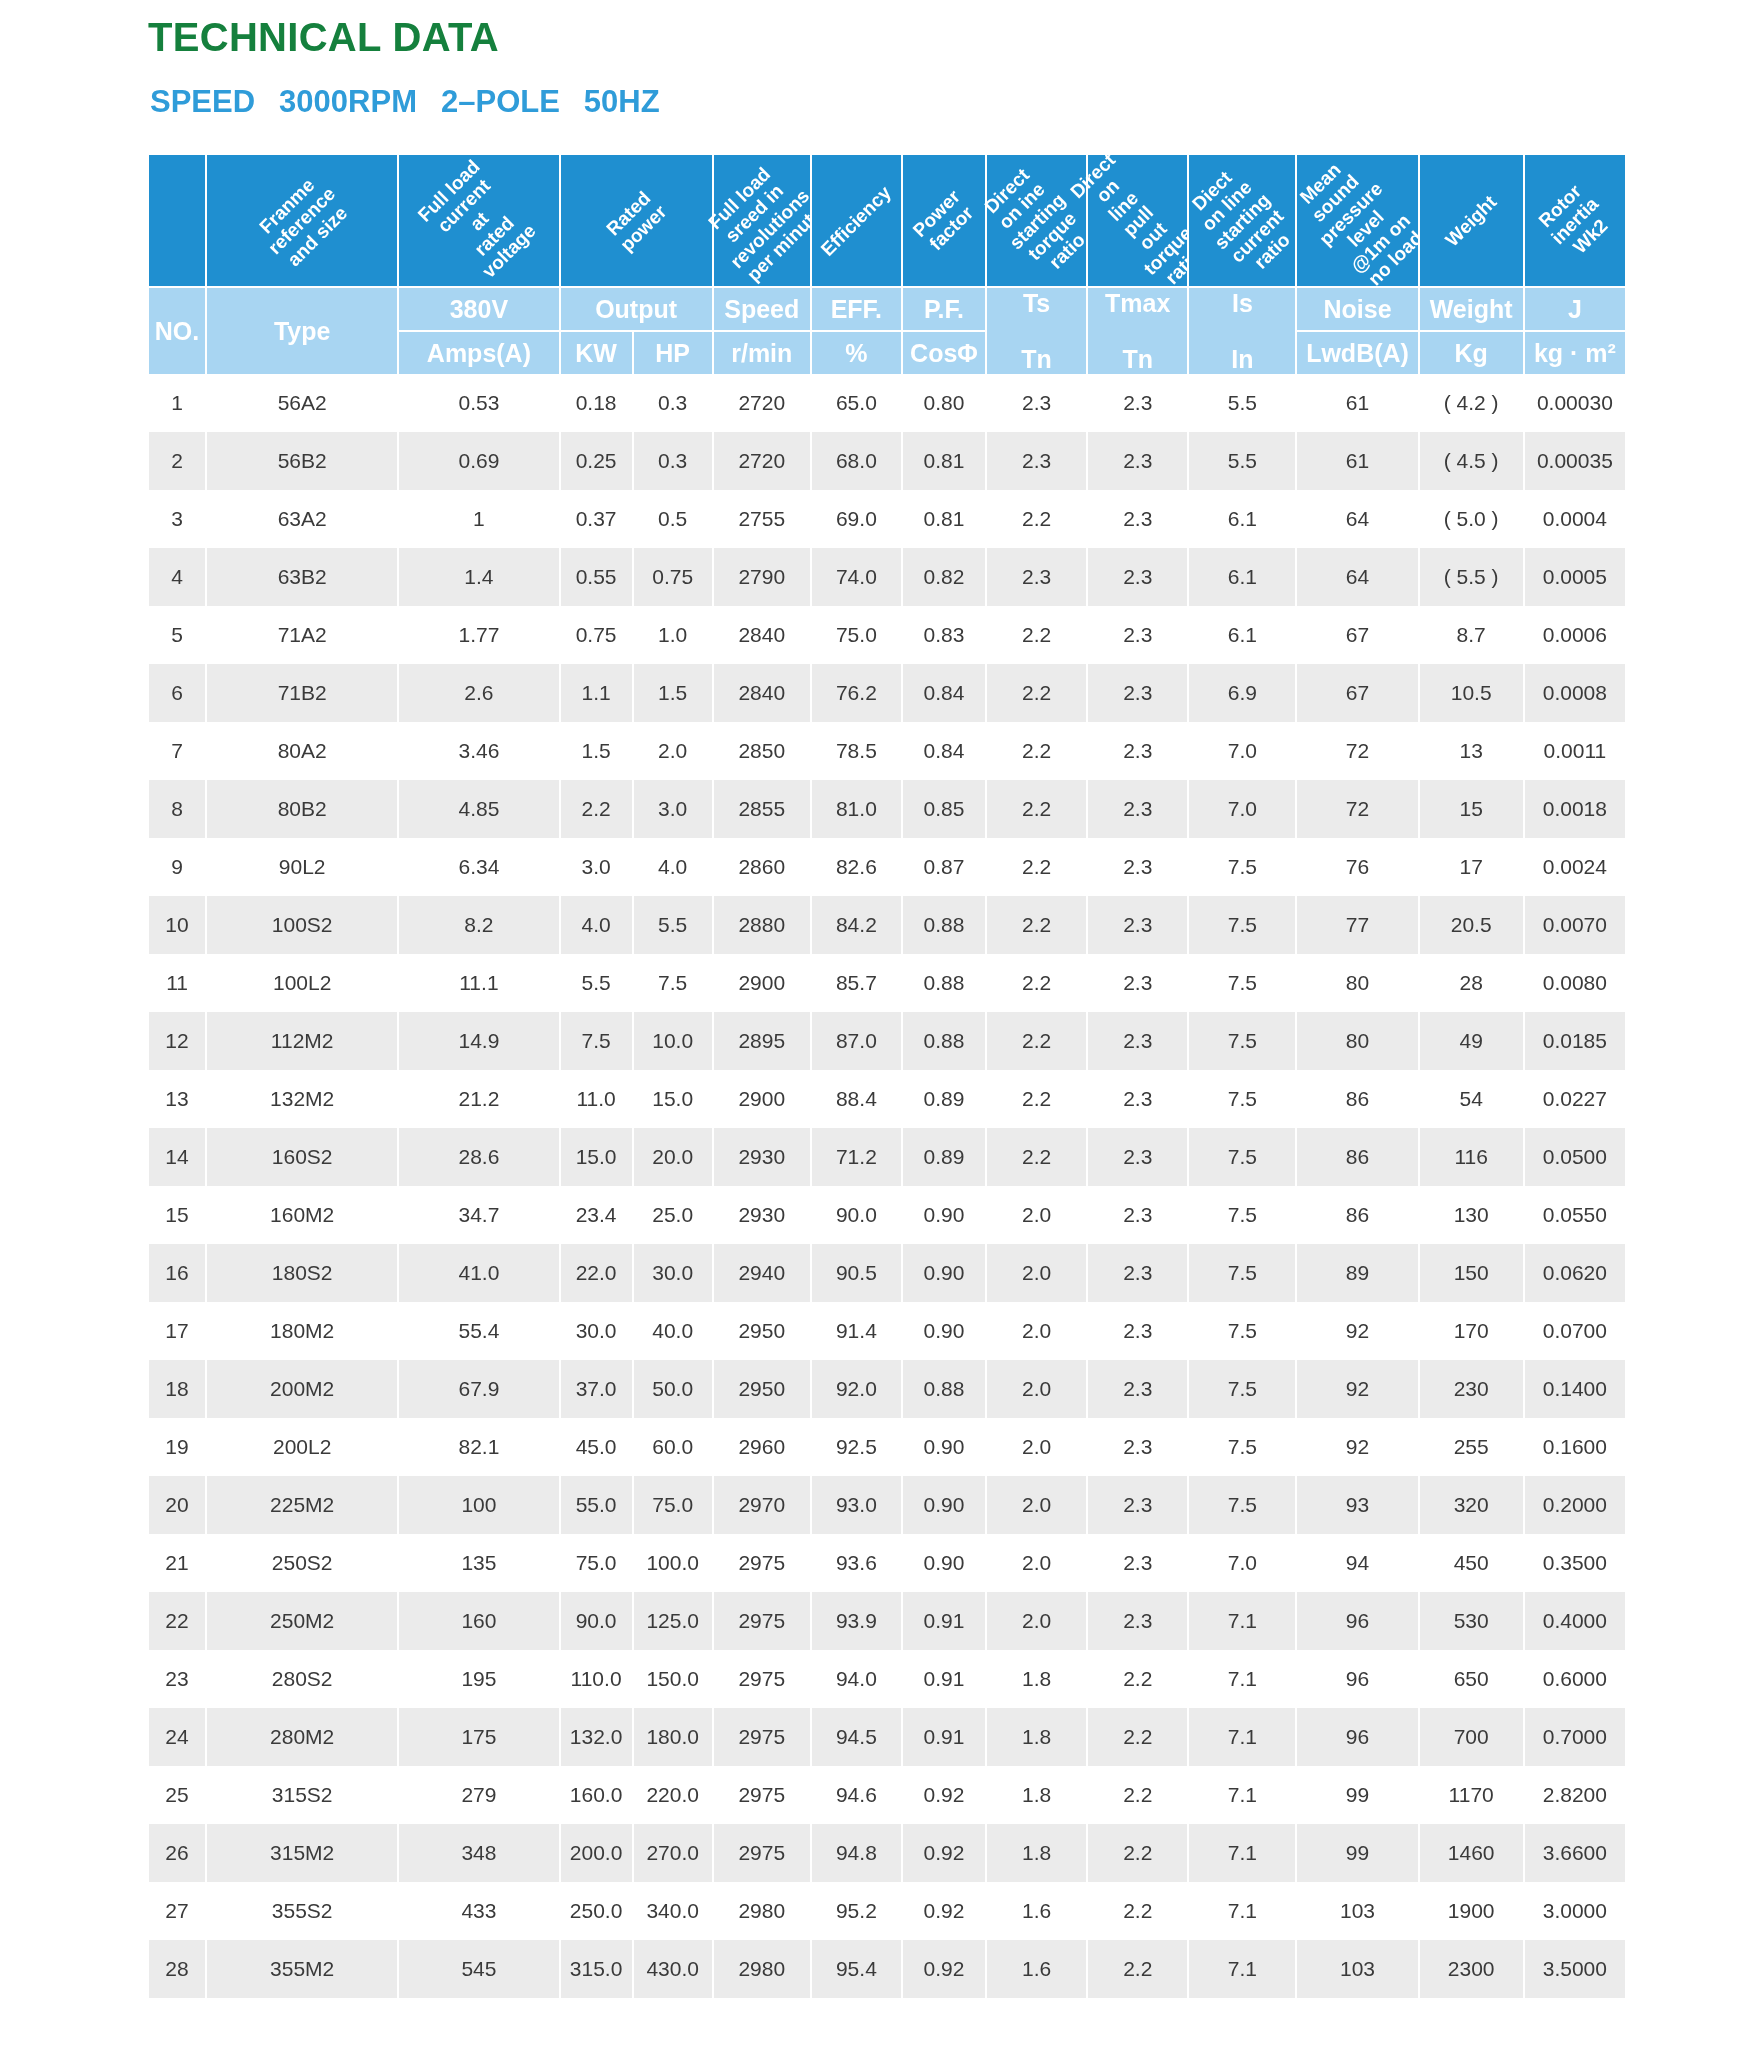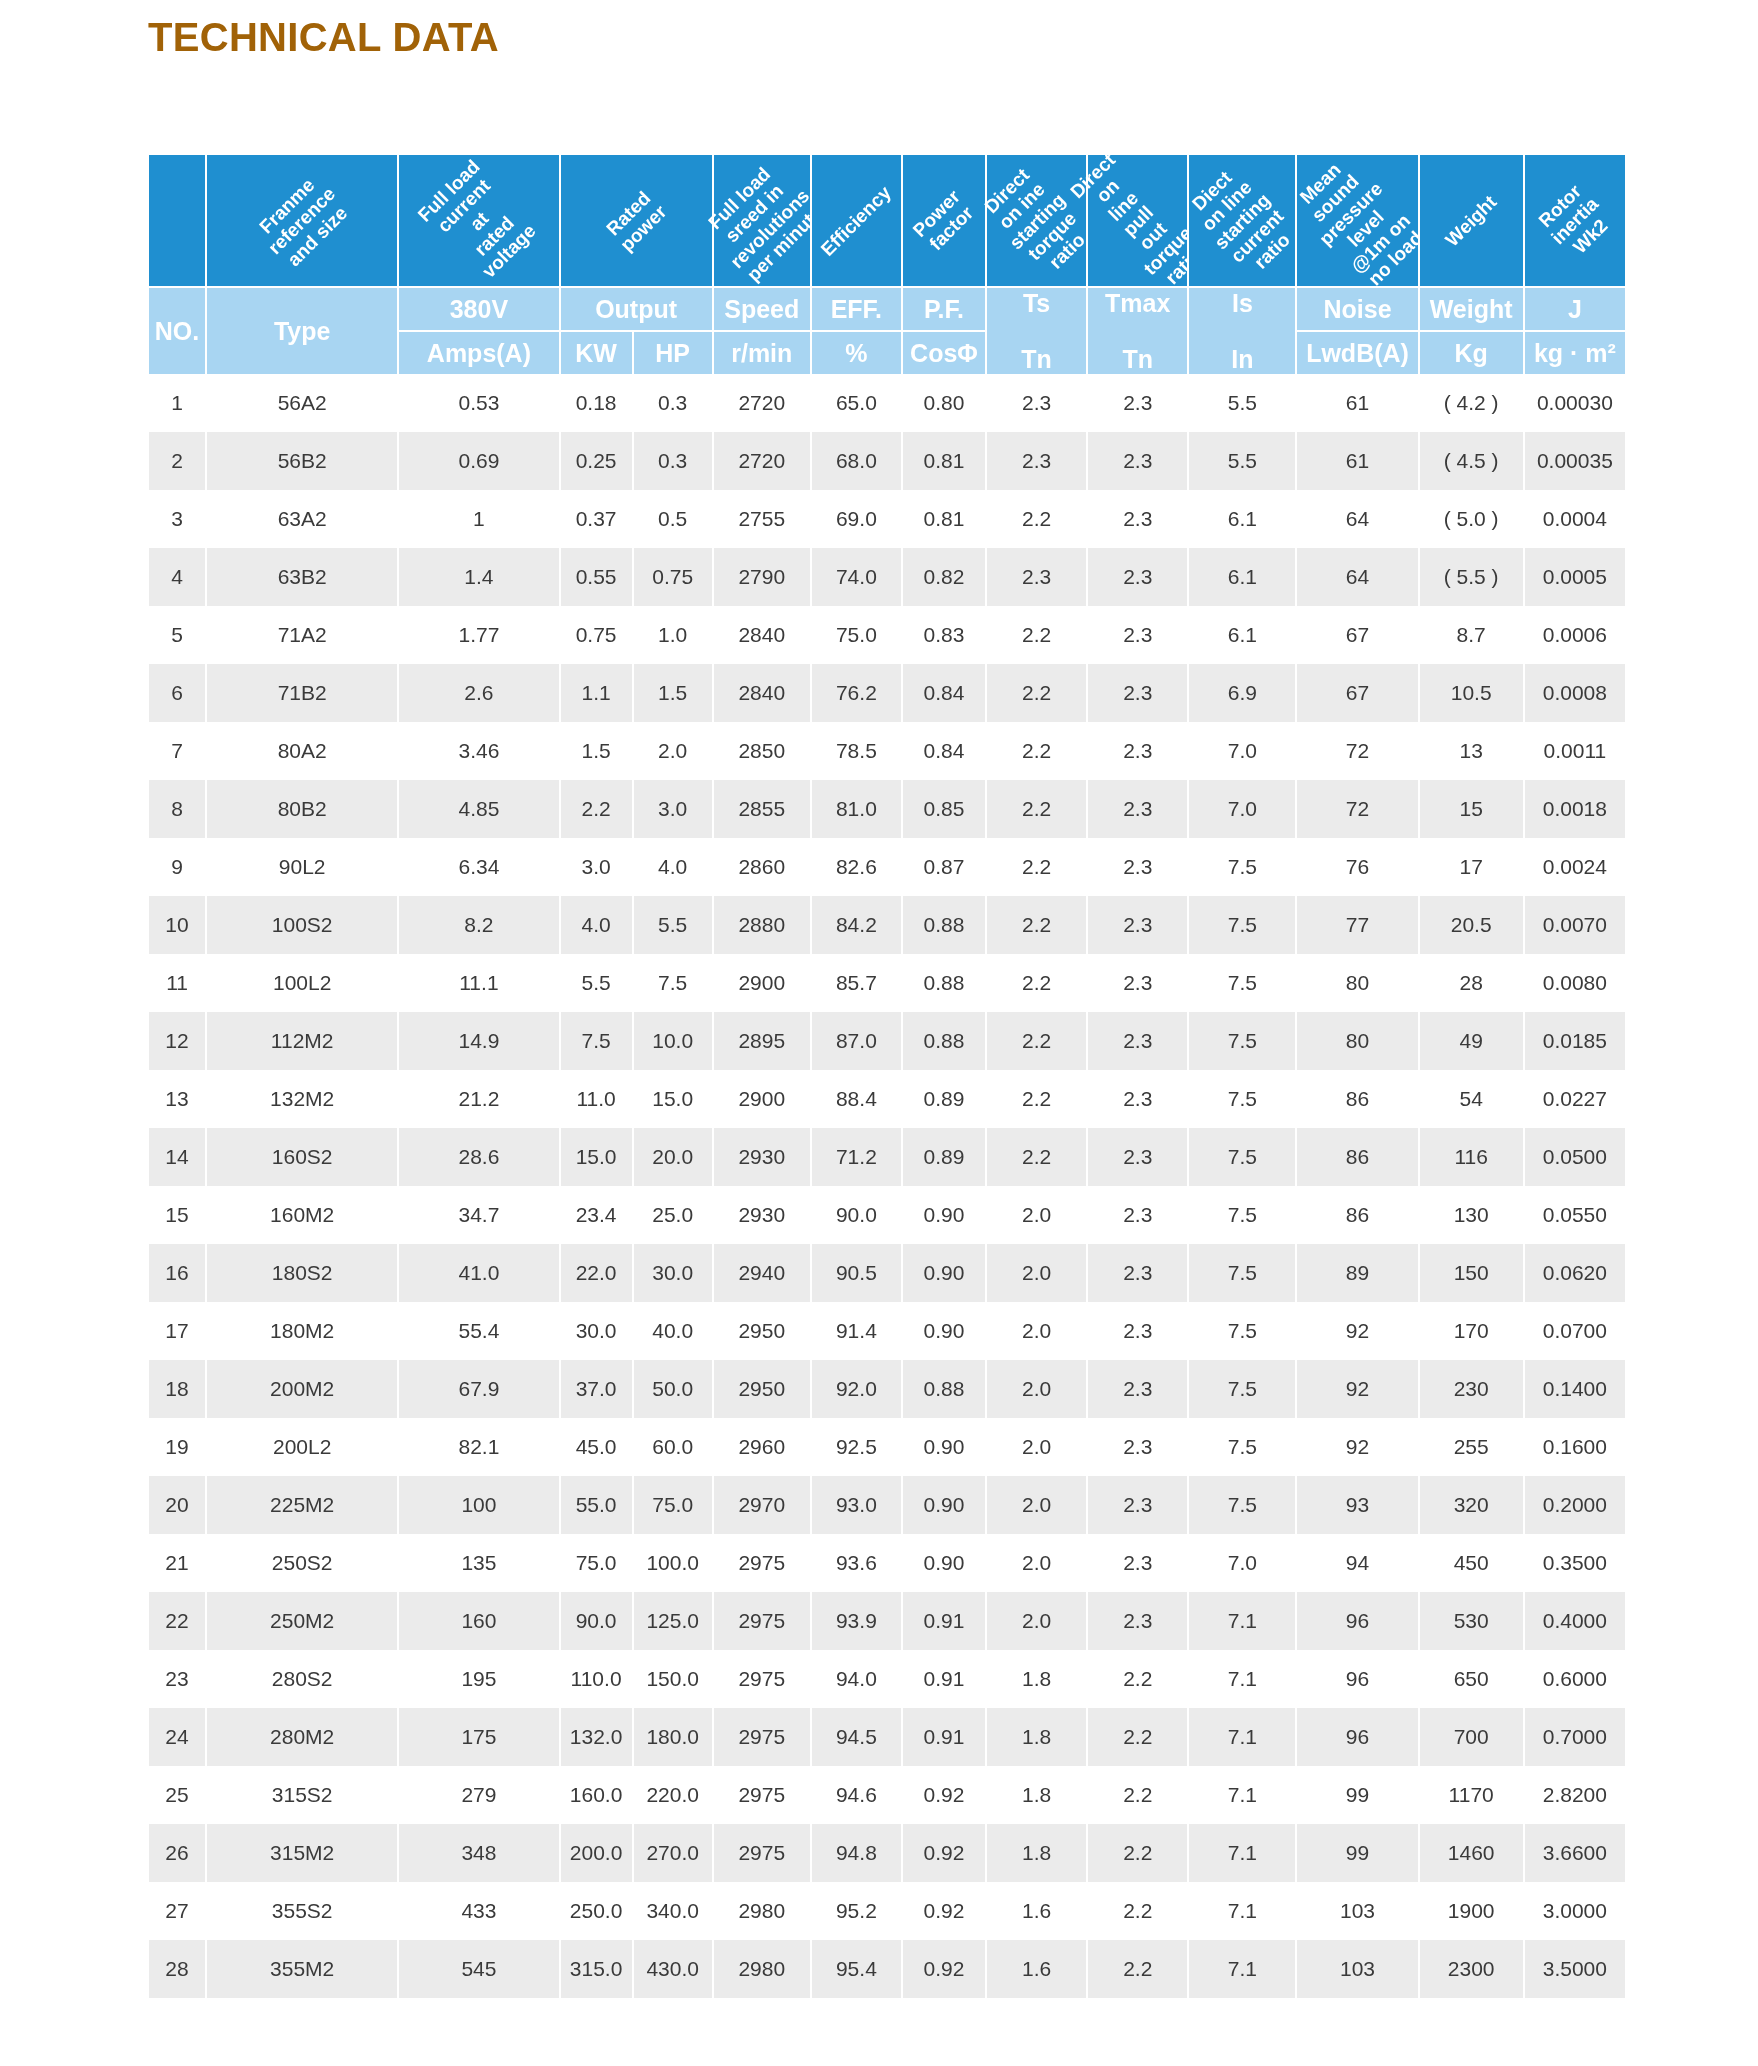--- a/index.html
+++ b/index.html
@@ -11,21 +11,21 @@
     font-family:"Liberation Sans", sans-serif;
     overflow:hidden;
   }
   .title{
     position:absolute;
     left:148px;
     top:15.4px;
     font-size:40px;
     font-weight:bold;
     letter-spacing:0.3px;
-    color:#a16207;
+    color:#15803d;
   }
   .subtitle{
     position:absolute;
     left:150px;
     top:84px;
     font-size:31px;
     font-weight:bold;
     word-spacing:15.4px;
     color:#2F9CD9;
   }
@@ -90,20 +90,21 @@
   tbody td:last-child{border-right:none;}
   tbody tr:nth-child(even){background:#EBEBEB;}
   tbody tr:nth-child(odd){background:#ffffff;}
 </style>
 </head>
 <body>
 
 <div class="page">
 
   <div class="title">TECHNICAL DATA</div>
+  <div class="subtitle">SPEED  3000RPM  2–POLE  50HZ</div>
 
   <table class="tech">
     <colgroup>
       <col style="width:57px">
       <col style="width:192px">
       <col style="width:161px">
       <col style="width:73px">
       <col style="width:80px">
       <col style="width:98px">
       <col style="width:91px">

